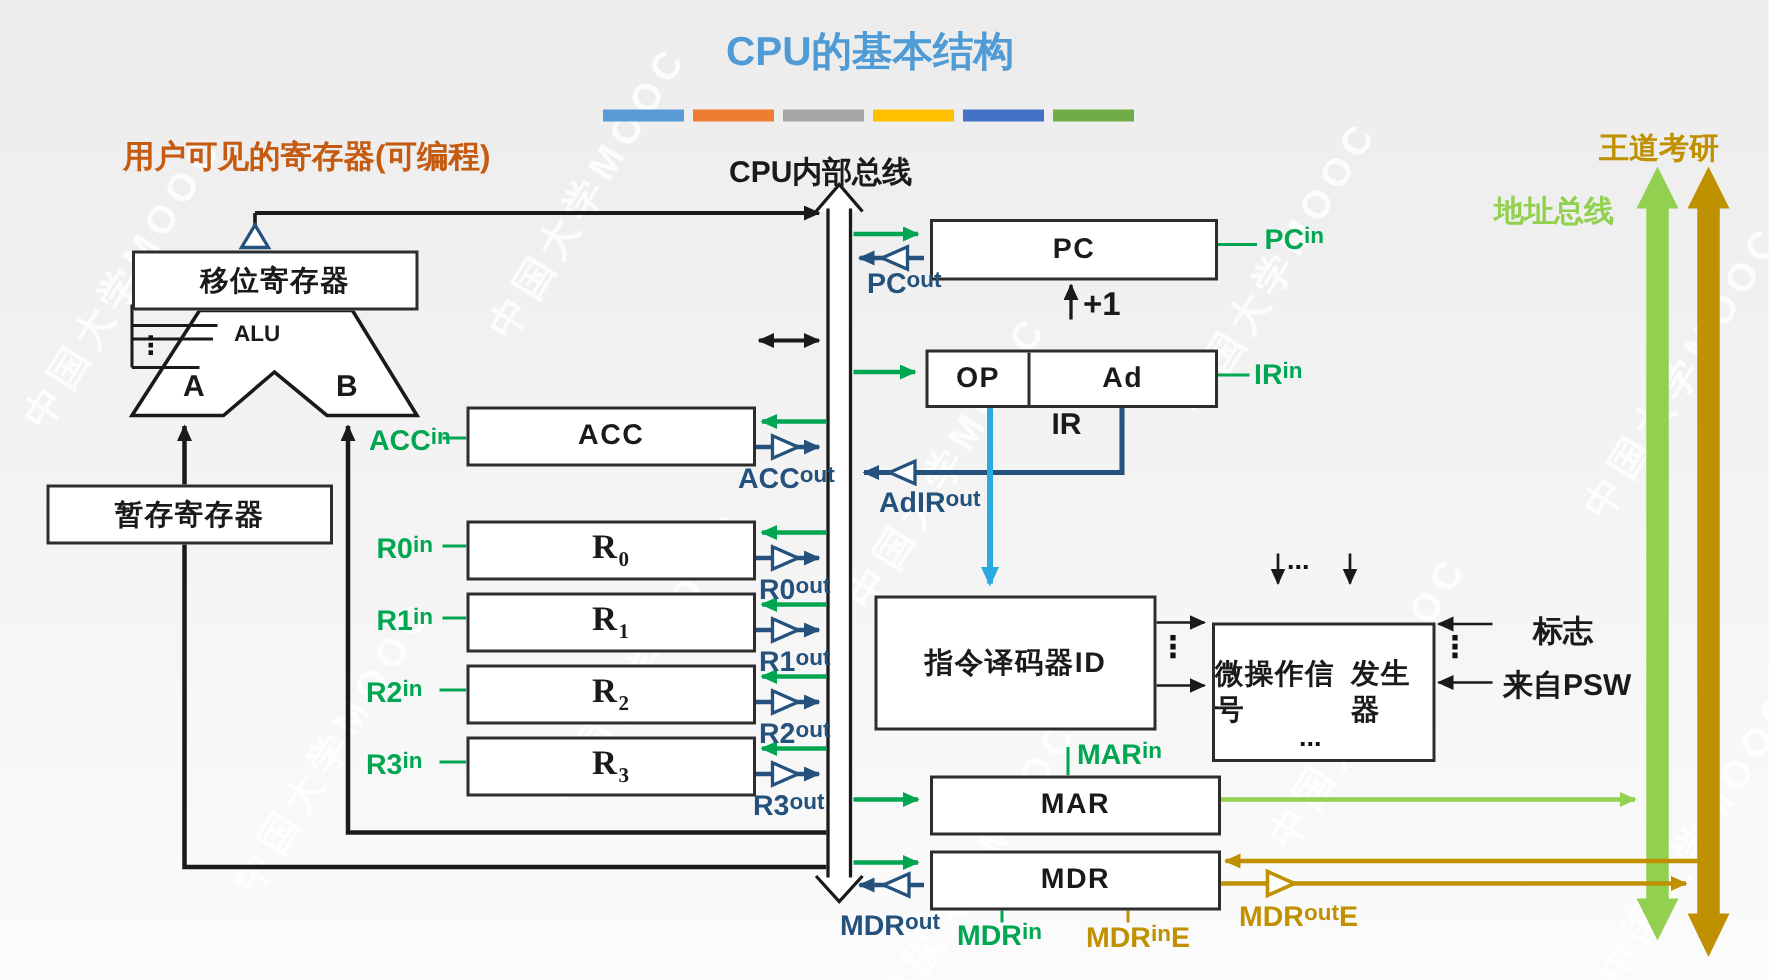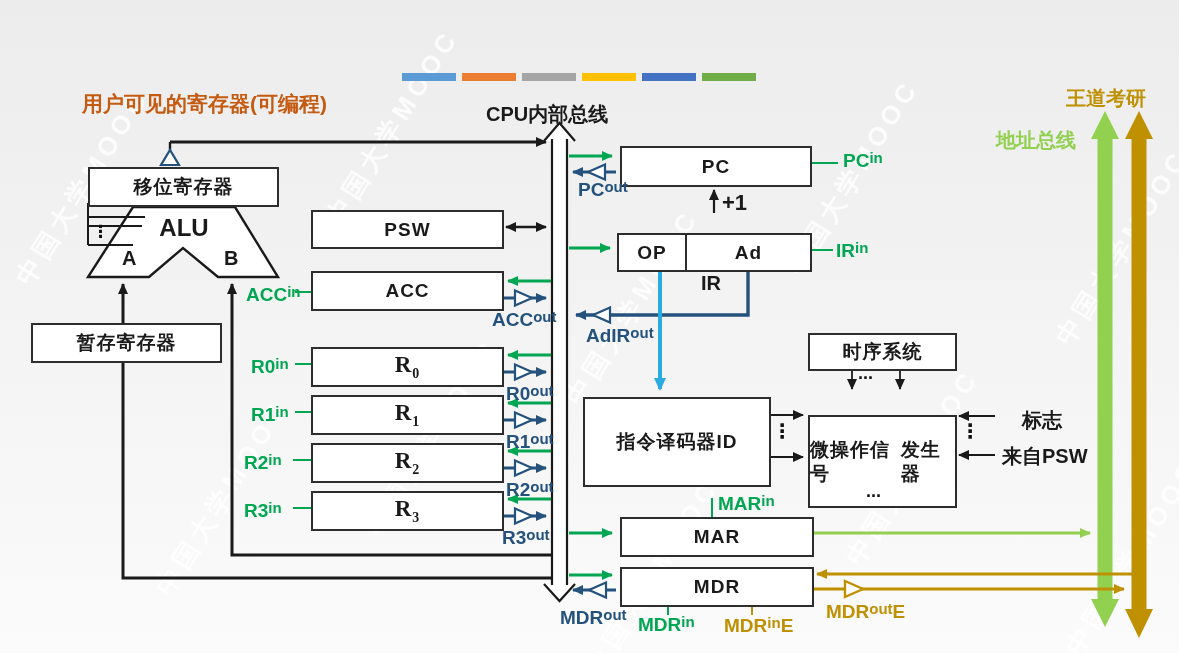--- a/index.html
+++ b/index.html
@@ -179,43 +179,41 @@
       <polygon points="515,460.5 532,468 515,475.5"></polygon>
       <polygon points="515,508.5 532,516 515,523.5"></polygon>
       <polygon points="610,307.5 593,315 610,322.5"></polygon>
       <polygon points="606,582.5 589,590 606,597.5"></polygon>
     </g>
     <line x1="905" y1="484" x2="905" y2="501" class="sb nf" stroke-width="2.4" marker-end="url(#aB)"></line>
 
     <line x1="660" y1="270" x2="660" y2="389" class="sc nf" stroke-width="4" marker-end="url(#aC)"></line>
   </svg>
 
+  <div class="lbl" style="left:380px;top:16px;width:400px;text-align:center;font-size:27px;font-weight:bold;color:var(--title_blue)">CPU的基本结构</div>
   <div class="lbl" style="left:402px;top:73px;display:flex;gap:6px">
     <div style="width: 54px; height: 8px; background: rgb(91, 155, 213);"></div>
     <div style="width: 54px; height: 8px; background: rgb(237, 125, 49);"></div>
     <div style="width: 54px; height: 8px; background: rgb(165, 165, 165);"></div>
     <div style="width: 54px; height: 8px; background: rgb(255, 192, 0);"></div>
     <div style="width: 54px; height: 8px; background: rgb(68, 114, 196);"></div>
     <div style="width: 54px; height: 8px; background: rgb(112, 173, 71);"></div>
   </div>
 
   <div class="lbl" style="left:82px;top:90px;font-size:21px;font-weight:600;color:var(--orange)">用户可见的寄存器(可编程)</div>
   <div class="lbl" style="left:486px;top:101px;font-size:20px;font-weight:600">CPU内部总线</div>
   <div class="lbl c-y" style="left:1066px;top:85px;font-size:20px;font-weight:600">王道考研</div>
   <div class="lbl c-lg" style="left:996px;top:127px;font-size:20px;font-weight:600">地址总线</div>
 
   <div class="box" style="left:88px;top:167px;width:187px;height:36px">
       <span>移位寄存器</span>
     </div>
   <div class="box" style="left:31px;top:323px;width:187px;height:36px">
       <span>暂存寄存器</span>
     </div>
-  <div class="box" style="left:311px;top:210px;width:189px;height:35px">
-      <span>PSW</span>
-    </div>
   <div class="box" style="left:311px;top:271px;width:189px;height:36px">
       <span>ACC</span>
     </div>
   <div class="box" style="left:311px;top:347px;width:189px;height:36px">
       <span class="rname"><span>R</span><sub>0</sub></span>
     </div>
   <div class="box" style="left:311px;top:395px;width:189px;height:36px">
       <span class="rname"><span>R</span><sub>1</sub></span>
     </div>
   <div class="box" style="left:311px;top:443px;width:189px;height:36px">
@@ -224,38 +222,35 @@
   <div class="box" style="left:311px;top:491px;width:189px;height:36px">
       <span class="rname"><span>R</span><sub>3</sub></span>
     </div>
   <div class="box" style="left:620px;top:146px;width:188px;height:37px">
       <span>PC</span>
     </div>
   <div class="box" style="left:617px;top:233px;width:191px;height:35px;padding:0">
     <span style="width:66px;text-align:center;border-right:2px solid #2d2d2d;align-self:stretch;display:flex;align-items:center;justify-content:center">OP</span>
     <span style="flex:1;text-align:center">Ad</span>
   </div>
-  <div class="box" style="left:808px;top:333px;width:145px;height:34px">
-      <span>时序系统</span>
-    </div>
   <div class="box" style="left:583px;top:397px;width:184px;height:86px">
       <span>指令译码器ID</span>
     </div>
   <div class="box" style="left:808px;top:415px;width:145px;height:89px;line-height:1.25">
     <span>微操作信号</span>
       <span>发生器</span>
   </div>
   <div class="box" style="left:620px;top:517px;width:190px;height:36px">
       <span>MAR</span>
     </div>
   <div class="box" style="left:620px;top:567px;width:190px;height:36px">
       <span>MDR</span>
     </div>
 
-  <div class="lbl" style="left:156px;top:214px;width:56px;text-align:center;font-size:24px;font-weight:600;z-index:4">ALU</div>
+  <div class="lbl" style="left:156px;top:214px;width:56px;font-size:15px;font-weight:600;z-index:4">ALU</div>
   <div class="lbl" style="left:122px;top:247px;font-size:20px;font-weight:600;z-index:4">A</div>
   <div class="lbl" style="left:224px;top:247px;font-size:20px;font-weight:600;z-index:4">B</div>
   <div class="lbl" style="left:701px;top:272px;font-size:20px;font-weight:600">IR</div>
 
   <div class="sig c-blue" style="left:578px;top:178px"><span>PC</span><span class="sfx">out</span></div>
   <div class="sig c-green" style="left:843px;top:149px"><span>PC</span><span class="sfx">in</span></div>
   <div class="sig c-green" style="left:836px;top:239px"><span>IR</span><span class="sfx">in</span></div>
   <div class="sig c-blue" style="left:586px;top:324px"><span>AdIR</span><span class="sfx">out</span></div>
   <div class="sig c-green" style="left:246px;top:283px"><span>ACC</span><span class="sfx">in</span></div>
   <div class="sig c-blue" style="left:492px;top:308px"><span>ACC</span><span class="sfx">out</span></div>

